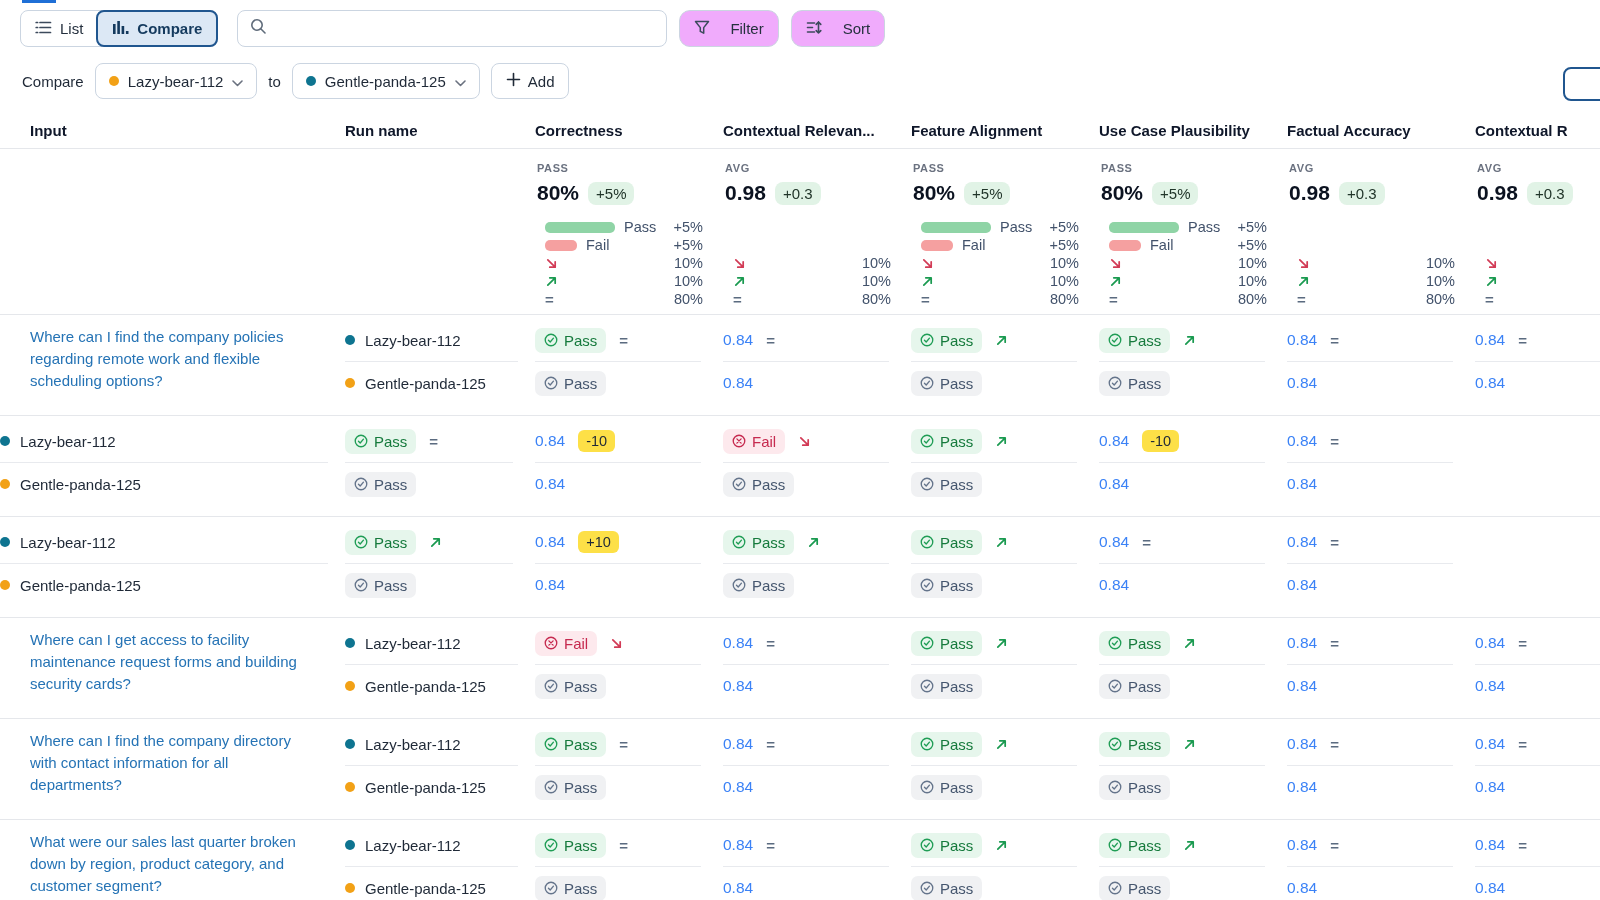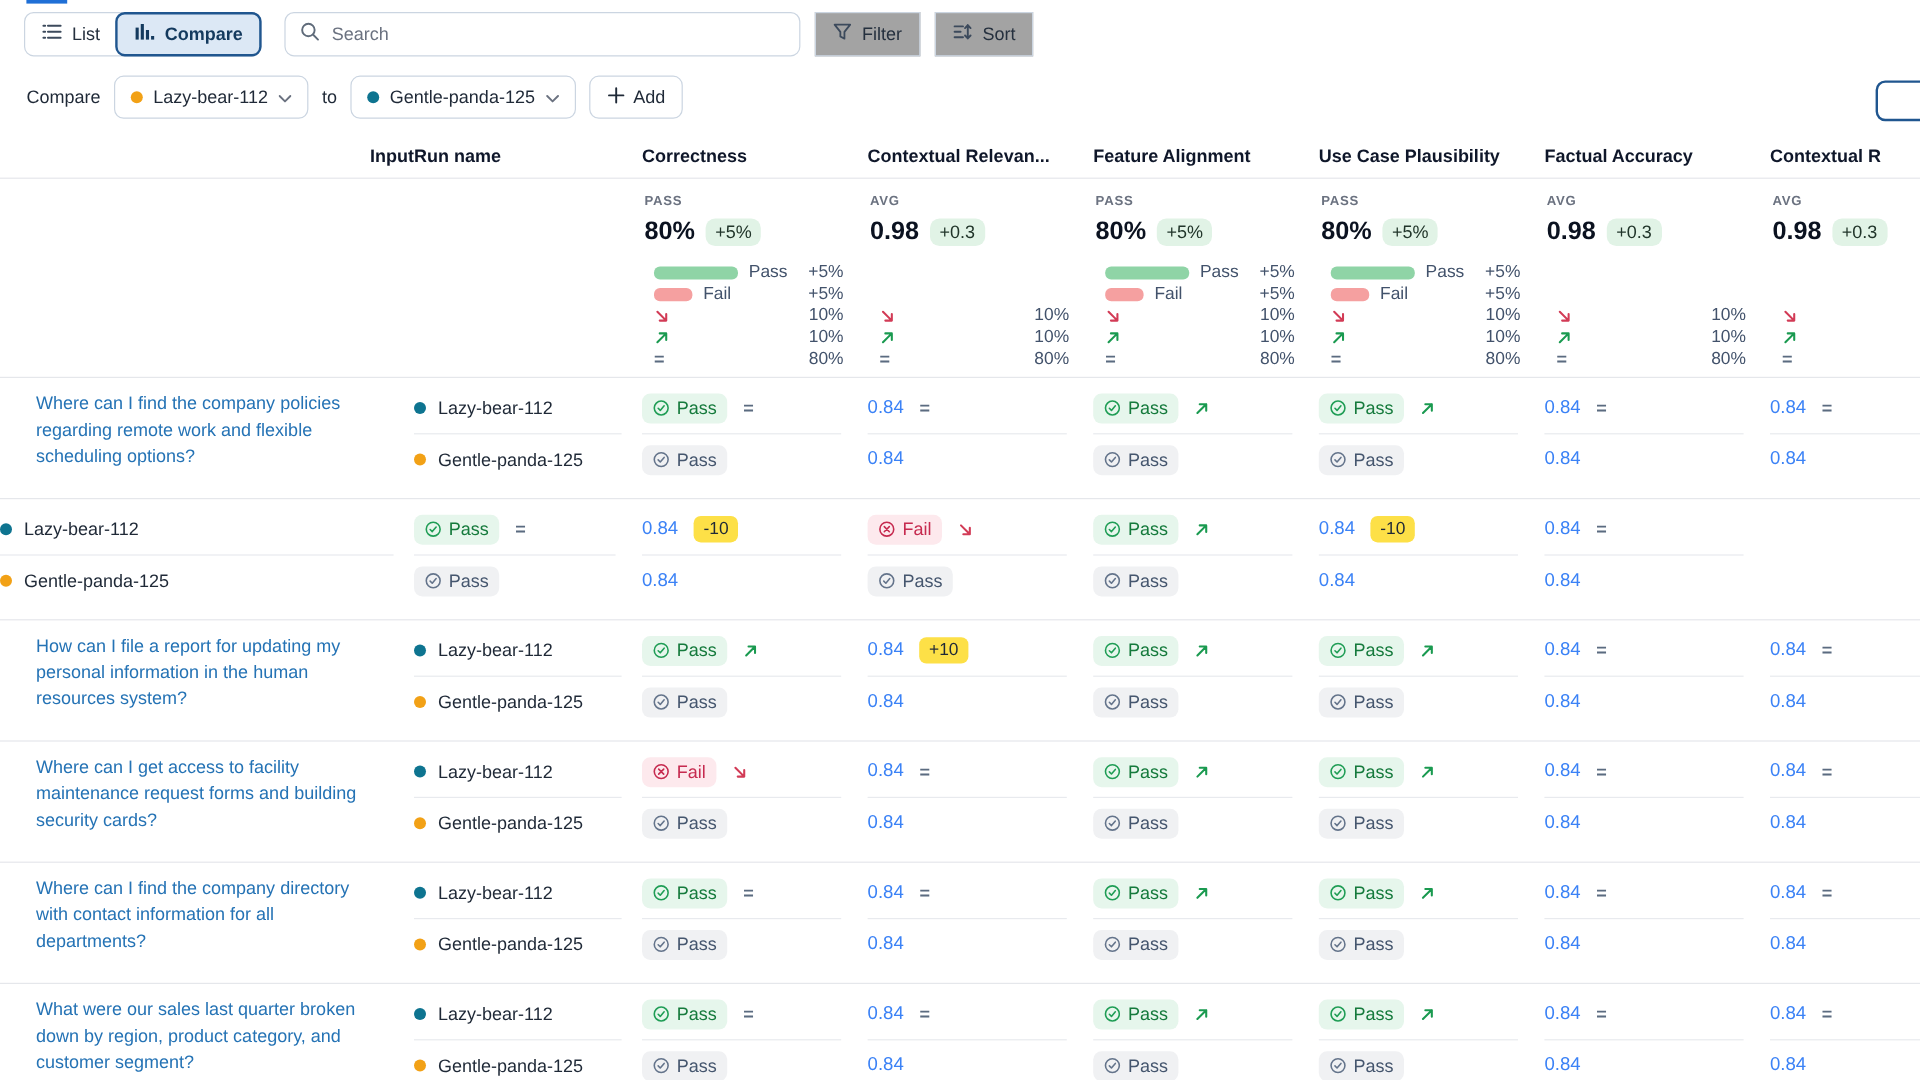--- a/index.html
+++ b/index.html
@@ -13,36 +13,36 @@
   .toolbar { display:flex; align-items:center; margin:10px 0 0 20px; height:37px; gap:12px; }
   .seg-group { display:flex; align-items:stretch; height:37px; border:1px solid #cbd5e1; border-radius:8px; background:#fff; }
   .seg { display:flex; align-items:center; gap:8px; padding:0 14px; font-size:15px; font-weight:500; color:#25303e; cursor:pointer; border-radius:8px; background:transparent; border:none; }
   .seg.active { background:#dce8f5; border:2px solid #20568f; color:#143a5e; font-weight:600; margin:-1px; }
   .seg svg { flex:0 0 auto; }
 
   .search-box { display:flex; align-items:center; gap:9px; width:430px; height:37px; border:1px solid #cbd5e1; border-radius:8px; padding:0 12px; margin-left:7px; }
   .search-box input { border:none; outline:none; flex:1; font-size:15px; color:#1f2937; font-family:inherit; }
   .search-box input::placeholder { color:#6b7280; }
 
-  .tbtn { display:flex; align-items:center; gap:8px; height:37px; padding:0 14px; border:1px solid #cbd5e1; border-radius:0; background:#a3a3a3; font-size:15px; font-weight:500; color:#25303e; cursor:pointer; font-family:inherit; }
+  .tbtn { display:flex; align-items:center; gap:20px; height:37px; padding:0 14px; border:1px solid #cbd5e1; border-radius:11px; background:#f0abfc; font-size:15px; font-weight:500; color:#25303e; cursor:pointer; font-family:inherit; }
 
   
   .compare-bar { display:flex; align-items:center; margin:16px 0 0 22px; height:36px; gap:11px; }
   .compare-bar .plain { font-size:15px; color:#1f2937; }
   .runpick { display:flex; align-items:center; gap:9px; height:36px; padding:0 13px; border:1px solid #cbd5e1; border-radius:8px; background:#fff; font-size:15px; font-weight:500; color:#1f2937; cursor:pointer; font-family:inherit; }
   .dot { width:10px; height:10px; border-radius:50%; display:inline-block; flex:0 0 auto; }
   .addbtn { display:flex; align-items:center; gap:7px; height:36px; padding:0 14px; border:1px solid #cbd5e1; border-radius:8px; background:#fff; font-size:15px; font-weight:500; color:#1f2937; cursor:pointer; font-family:inherit; }
   .cut-btn { position:absolute; left:1563px; top:67px; width:80px; height:34px; border:2px solid #20568f; border-radius:8px; background:#fff; }
 
   
   .tbl { margin-top:7px; width:1663px; }
   .grid { display:grid; grid-template-columns:345px 190px 188px 188px 188px 188px 188px 188px; }
   .thead { height:43px; align-items:center; border-bottom:1px solid #e5e7eb; }
   .thead > div { font-size:15px; font-weight:700; color:#0f172a; padding-top:6px; }
-  .thead .h-input { padding-left:30px;text-align:right; }
+  .thead .h-input { padding-left:30px; }
   .hclip { white-space:nowrap; overflow:hidden; }
 
   .tsummary { border-bottom:1px solid #e5e7eb; height:166px; }
   .sumcell { padding:13px 20px 6px 2px; display:flex; flex-direction:column; }
   .stat-label { font-size:11px; font-weight:600; letter-spacing:.6px; color:#6b7280; }
   .stat-row { display:flex; align-items:center; gap:9px; margin-top:7px; }
   .stat-value { font-size:21px; font-weight:700; color:#0b1220; }
   .stat-delta { background:#e1f3e6; color:#21352a; font-size:15px; font-weight:500; border-radius:8px; padding:3px 8px; }
   .legend { margin-top:auto; display:flex; flex-direction:column; }
   .lrow { height:18px; display:flex; align-items:center; font-size:14.5px; color:#42526b; padding-left:8px; }
@@ -94,21 +94,20 @@
             </g>
           </svg></span>
       <span>Compare</span>
     </button>
   </div>
   <div class="search-box">
     <span><svg width="17" height="17" viewBox="0 0 17 17">
           <circle cx="7" cy="7" r="5.2" fill="none" stroke="#5f6b7a" stroke-width="1.6"></circle>
           <path d="M11 11l4 4" stroke="#5f6b7a" stroke-width="1.6" stroke-linecap="round"></path>
         </svg></span>
-    <input type="text" placeholder="Search" style="">
   </div>
   <button class="tbtn">
     <span><svg width="16" height="15" viewBox="0 0 16 15">
           <path d="M1.5 1.5h13L9.7 7.6v5.6l-3.4-1.8V7.6L1.5 1.5z" fill="none" stroke="#3c4a5c" stroke-width="1.5" stroke-linejoin="round"></path>
         </svg></span>
     <span>Filter</span>
   </button>
   <button class="tbtn">
     <span><svg width="17" height="15" viewBox="0 0 17 15">
           <g stroke="#3c4a5c" stroke-width="1.6" stroke-linecap="round" stroke-linejoin="round" fill="none">
@@ -620,21 +619,20 @@
             <span class="val">0.84</span>
             <span class="trend t-eq">=</span>
           </div>
           <div class="subsep"></div>
           <div class="sub">
             <span class="val">0.84</span>
           </div>
         </div>
       </div>
       <div class="grid trow">
-        <div class="input-cell"><a class="qlink" href="#">How can I file a report for updating my personal information in the human resources system?</a></div>
         <div class="run-cell">
           <div class="sub runline">
             <span class="dot" style="background: rgb(14, 116, 144);"></span>
             <span class="rname">Lazy-bear-112</span>
           </div>
           <div class="subsep"></div>
           <div class="sub runline">
             <span class="dot" style="background: rgb(242, 161, 22);"></span>
             <span class="rname">Gentle-panda-125</span>
           </div>

